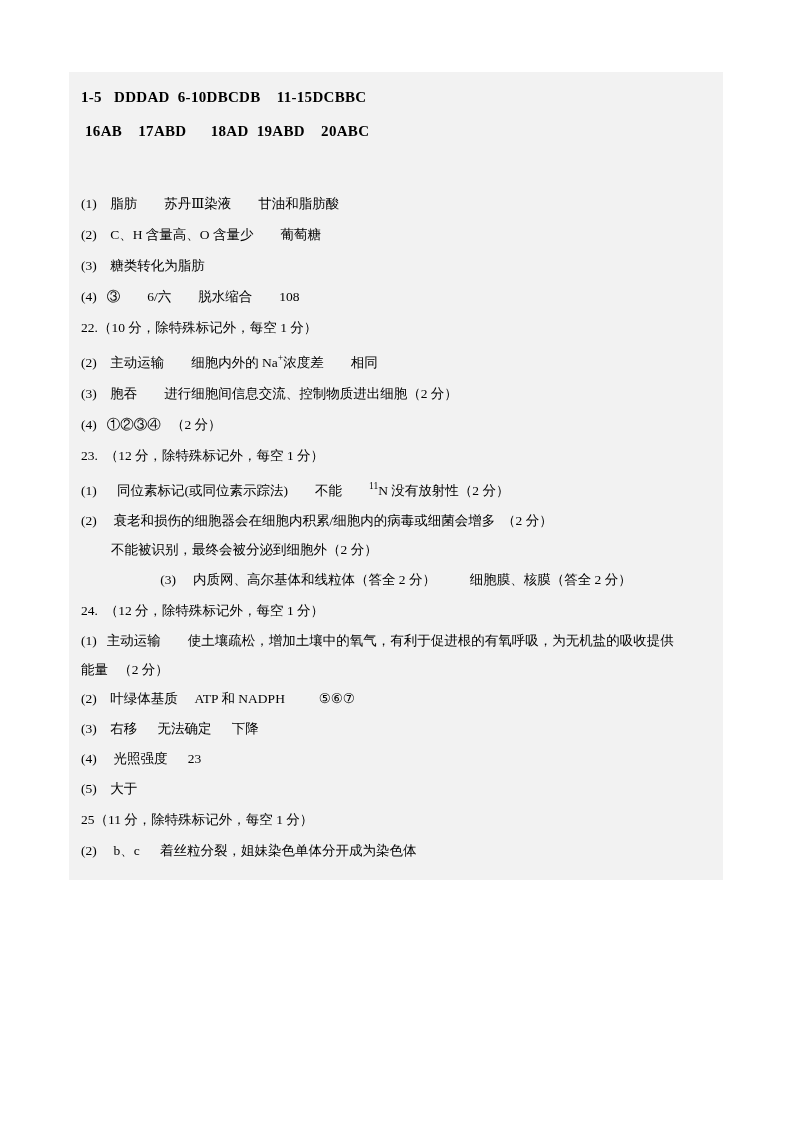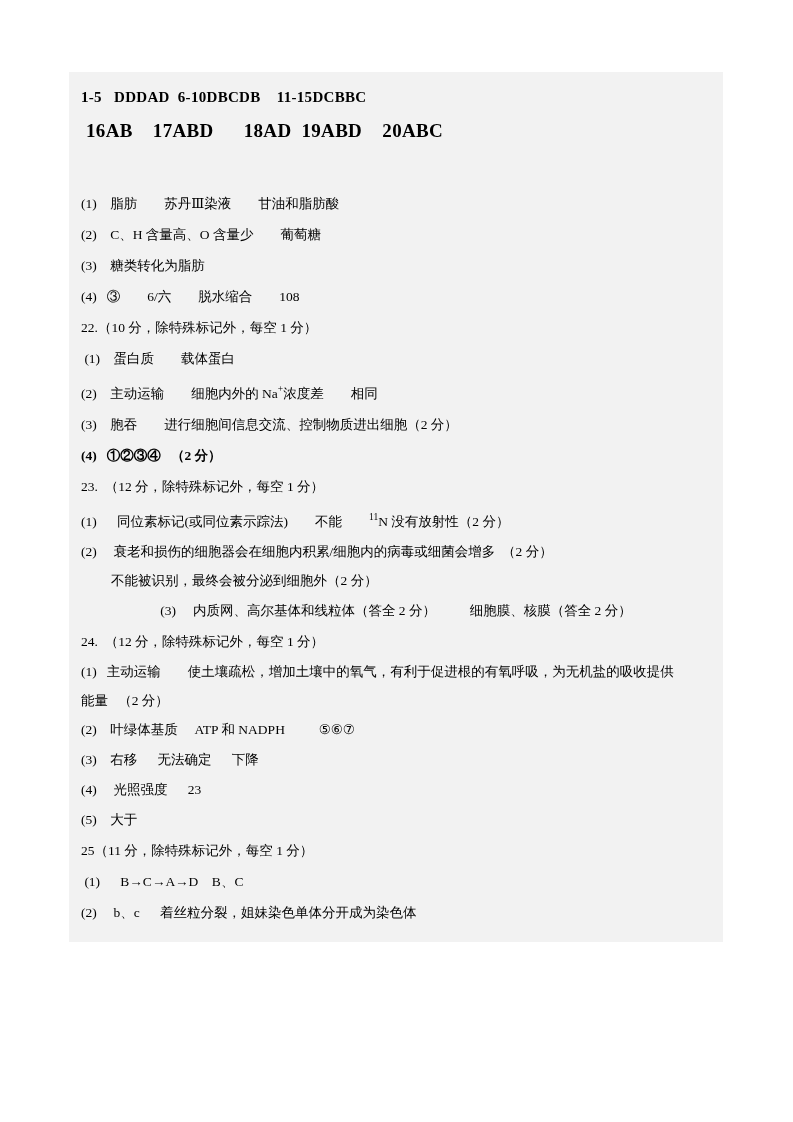--- a/index.html
+++ b/index.html
@@ -44,45 +44,43 @@
   sub { font-size: 9.5px; vertical-align: sub; }
 </style>
 </head>
 <body>
 
 <div class="page">
   <div class="content-block">
 
     <div class="l" style="font-size:15px;font-weight:bold;letter-spacing:0.3px;line-height:34px;">1-5   DDDAD  6-10DBCDB    11-15DCBBC</div>
 
-    <div class="l" style="font-size:19px;font-weight:bold;letter-spacing:0.3px;line-height:34px;"> 16AB    17ABD      18AD  19ABD    20ABC</div>
+    <div class="l" style="font-size:15px;font-weight:bold;letter-spacing:0.3px;line-height:34px;"> 16AB    17ABD      18AD  19ABD    20ABC</div>
 
     <div class="l" style="line-height:31px;margin-top:40px;">(1)    脂肪        苏丹Ⅲ染液        甘油和脂肪酸</div>
     <div class="l" style="line-height:31px;">(2)    C、H 含量高、O 含量少        葡萄糖</div>
     <div class="l" style="line-height:31px;">(3)    糖类转化为脂肪</div>
     <div class="l" style="line-height:31px;">(4)   ③        6/六        脱水缩合        108</div>
 
     <div class="l" style="line-height:31px;">22.（10 分，除特殊标记外，每空 1 分）</div>
-    <div class="l" style="line-height:31px;"> (1)    蛋白质        载体蛋白</div>
     <div class="l" style="line-height:31px;">(2)    主动运输        细胞内外的 Na<sup>+</sup>浓度差        相同</div>
     <div class="l" style="line-height:31px;">(3)    胞吞        进行细胞间信息交流、控制物质进出细胞（2 分）</div>
-    <div class="l" style="line-height:31px;font-weight:bold;">(4)   ①②③④   （2 分）</div>
+    <div class="l" style="line-height:31px;">(4)   ①②③④   （2 分）</div>
 
     <div class="l" style="line-height:31px;">23.  （12 分，除特殊标记外，每空 1 分）</div>
     <div class="l" style="line-height:31px;">(1)      同位素标记(或同位素示踪法)        不能        <sup>11</sup>N 没有放射性（2 分）</div>
     <div class="l" style="line-height:31px;">(2)     衰老和损伤的细胞器会在细胞内积累/细胞内的病毒或细菌会增多  （2 分）</div>
     <div class="l" style="line-height:28px;padding-left:42px;">不能被识别，最终会被分泌到细胞外（2 分）</div>
     <div class="l" style="line-height:31px;text-align:center;">(3)     内质网、高尔基体和线粒体（答全 2 分）          细胞膜、核膜（答全 2 分）</div>
 
     <div class="l" style="line-height:31px;">24.  （12 分，除特殊标记外，每空 1 分）</div>
     <div class="l" style="line-height:30px;">(1)   主动运输        使土壤疏松，增加土壤中的氧气，有利于促进根的有氧呼吸，为无机盐的吸收提供</div>
     <div class="l" style="line-height:28px;padding-left:12px;">能量   （2 分）</div>
     <div class="l" style="line-height:30px;">(2)    叶绿体基质     ATP 和 NADPH          ⑤⑥⑦</div>
     <div class="l" style="line-height:30px;">(3)    右移      无法确定      下降</div>
     <div class="l" style="line-height:30px;">(4)     光照强度      23</div>
     <div class="l" style="line-height:30px;">(5)    大于</div>
 
     <div class="l" style="line-height:31px;">25（11 分，除特殊标记外，每空 1 分）</div>
-    <div class="l" style="line-height:31px;"> (1)      B→C→A→D    B、C</div>
     <div class="l" style="line-height:31px;">(2)     b、c      着丝粒分裂，姐妹染色单体分开成为染色体</div>
 
   </div>
 </div>
 
 </body></html>

